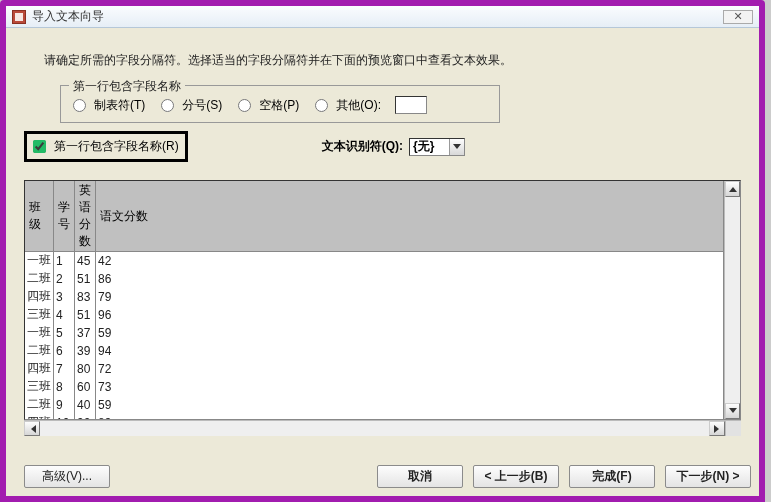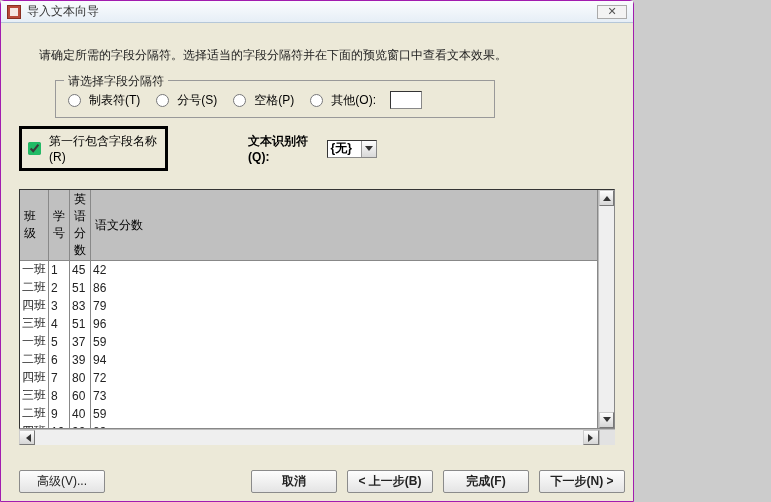--- a/index.html
+++ b/index.html
@@ -3,24 +3,24 @@
 <meta charset="utf-8">
 <style>
   * { box-sizing: border-box; }
   body {
     margin: 0;
     font-family: "Microsoft YaHei", SimSun, Arial, sans-serif;
     font-size: 12px;
     background: #ccc;
   }
   .window {
-    width: 634px;
+    width: 765px;
     height: 502px;
     background: #ECE9D8;
-    border: 1px solid #a21caf;
+    border: 6px solid #a21caf;
     border-radius: 4px 4px 0 0;
     position: relative;
     display: flex;
     flex-direction: column;
   }
   .titlebar {
     height: 22px;
     background: linear-gradient(#fafcfe, #e6eef6);
     border-bottom: 1px solid #b5c7d8;
     display: flex;
@@ -73,21 +73,21 @@
     border: 3px solid #000;
     padding: 2px 4px;
   }
   .other-input {
     width:32px;height:18px;
     background:#fff;border:1px inset #888;
   }
   .row2 {
     display:flex;align-items:center;
     margin-top:4px;
-    gap:40px;
+    gap:56px;
     margin-left:0;
   }
   .checkbox-wrap {
     border:3px solid #000;
     padding:4px 6px;
     display:flex;align-items:center;gap:4px;
     background:#ECE9D8;
     margin-left:0px;
     cursor:pointer;
   }
@@ -187,21 +187,21 @@
   <div class="titlebar">
     <div class="app-icon"></div>
     <div class="title">导入文本向导</div>
     <div class="close">✕</div>
   </div>
 
   <div class="content">
     <div class="instruction">请确定所需的字段分隔符。选择适当的字段分隔符并在下面的预览窗口中查看文本效果。</div>
 
     <div class="fieldset">
-      <div class="legend">请选择字段分隔符</div>
+      <div class="legend">第一行包含字段名称</div>
       <div class="radio-row">
         <label class="radio-item">
           <input type="radio" name="delim" style="">
           <span>制表符(T)</span>
         </label>
         <label class="radio-item">
           <input type="radio" name="delim" style="">
           <span>分号(S)</span>
         </label>
         <label class="radio-item">

